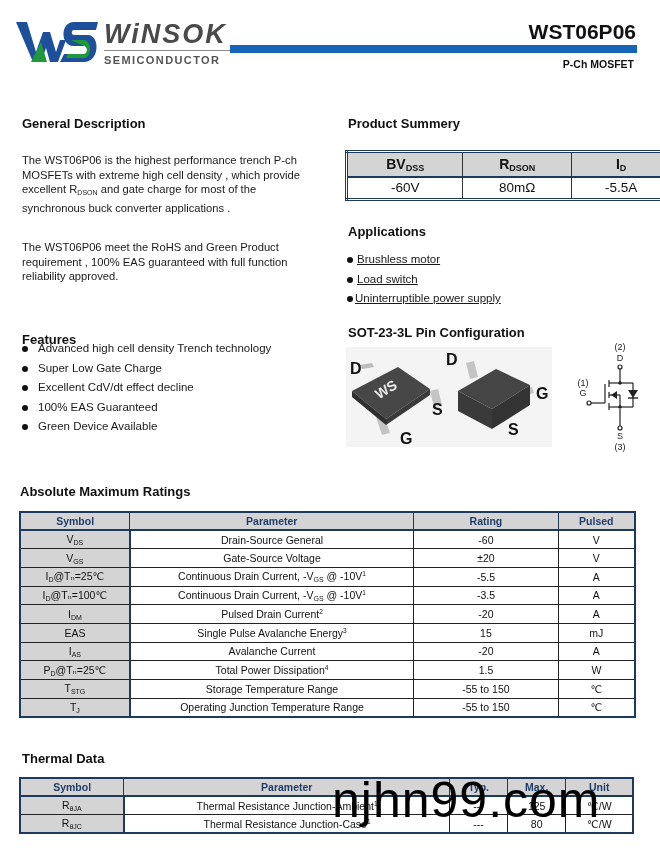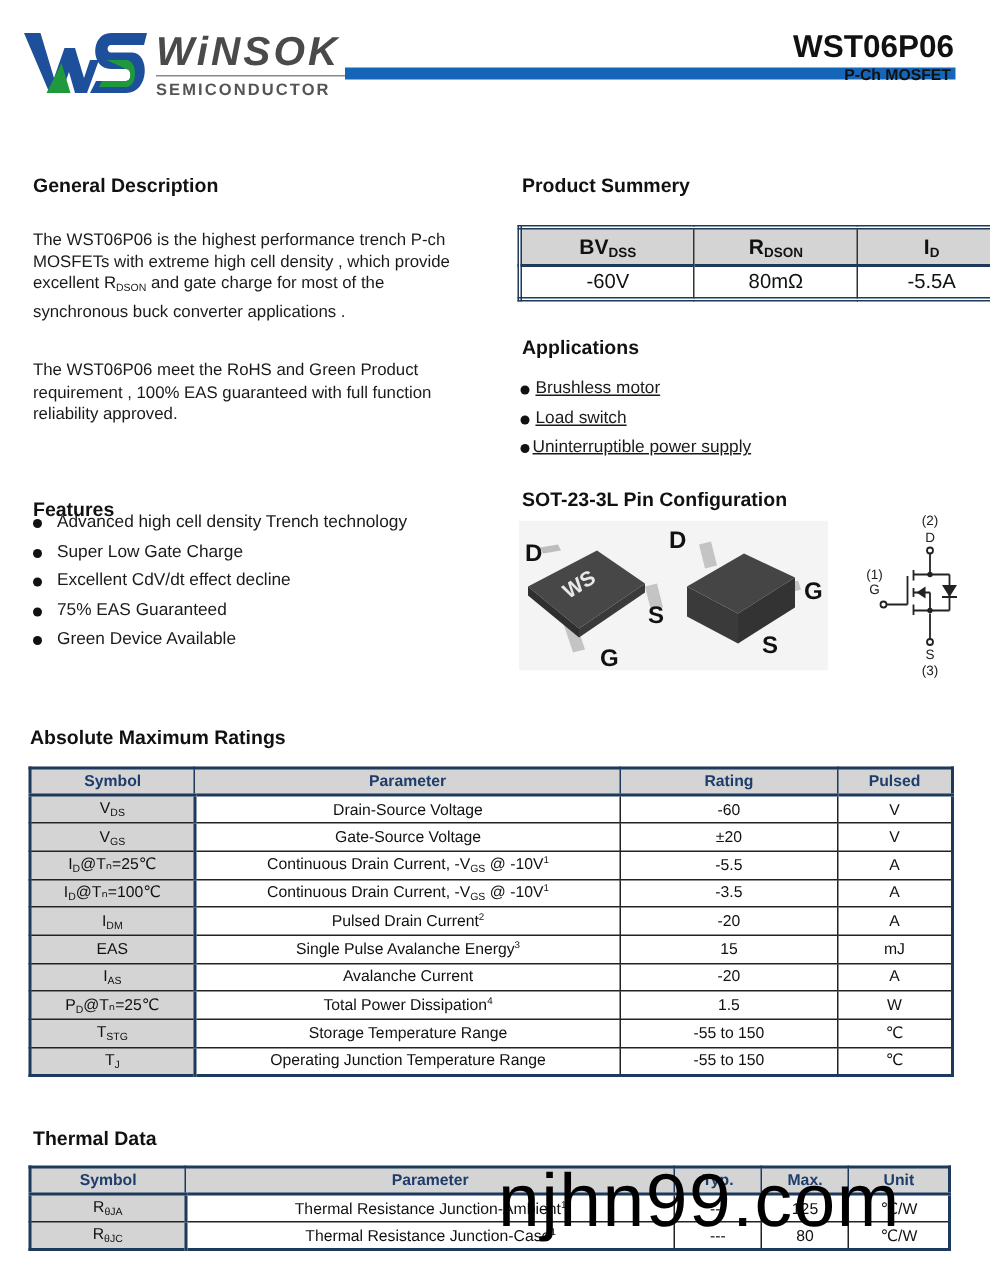--- a/index.html
+++ b/index.html
@@ -7,21 +7,21 @@
   body { position: relative; font-family: "Liberation Sans", "DejaVu Sans", sans-serif; color: #111; }
 
   
   .logo { position: absolute; left: 16px; top: 18px; width: 212px; height: 46px; }
   .logo-mark { position: absolute; left: 0; top: 0; width: 84px; height: 46px; }
   .logo-name { position: absolute; left: 88px; top: 1px; font-size: 27px; font-weight: bold; font-style: italic; color: #4a4a4a; letter-spacing: 2px; line-height: 30px; }
   .logo-rule { position: absolute; left: 88px; top: 32px; width: 136px; height: 1px; background: #8a8a8a; }
   .logo-sub { position: absolute; left: 88px; top: 36px; font-size: 11px; font-weight: bold; color: #555; letter-spacing: 1.4px; line-height: 12px; text-align: right; }
   .header-bar { position: absolute; left: 230px; top: 45px; width: 407px; height: 8px; background: #1565b8; }
   .part-number { position: absolute; right: 24px; top: 20px; font-size: 21px; font-weight: bold; color: #111; line-height: 24px; }
-  .part-type { position: absolute; right: 26px; top: 44px; font-size: 10.5px; font-weight: bold; color: #111; line-height: 12px; }
+  .part-type { position: absolute; right: 26px; top: 58px; font-size: 10.5px; font-weight: bold; color: #111; line-height: 12px; }
 
   h2 { position: absolute; font-size: 13px; font-weight: bold; color: #111; line-height: 15px; }
 
   .para { position: absolute; left: 22px; width: 280px; font-size: 11.2px; line-height: 14.5px; color: #1a1a1a; }
   .para sub { font-size: 7px; vertical-align: -2px; }
 
   ul.bullets { position: absolute; list-style: none; font-size: 11.5px; color: #1a1a1a; }
   ul.bullets li { position: relative; height: 19.5px; line-height: 19.5px; padding-left: 16px; }
   ul.bullets li::before { content: ""; position: absolute; left: 0; top: 7px; width: 6px; height: 6px; border-radius: 50%; background: #111; }
   ul.apps li { padding-left: 10px; text-decoration: underline; }
@@ -68,21 +68,21 @@
 
 <h2 style="left:22px; top:116px;">General Description</h2>
 <div class="para" style="top:153px;"><span>The WST06P06 is the highest performance trench  P-ch MOSFETs with extreme high cell density ,  which provide excellent R</span><sub>DSON</sub><span> and gate charge  for most of the synchronous buck converter  applications .</span></div>
 <div class="para" style="top:240px;">The WST06P06 meet the RoHS and Green Product  requirement , 100% EAS guaranteed with full  function reliability approved.</div>
 
 <h2 style="left:22px; top:332px;">Features</h2>
 <ul class="bullets" style="left:22px; top:339px;">
   <li>Advanced high cell density Trench technology</li>
   <li>Super Low Gate Charge</li>
   <li>Excellent CdV/dt effect decline</li>
-  <li>75% EAS Guaranteed</li>
+  <li>100% EAS Guaranteed</li>
   <li>Green Device Available</li>
 </ul>
 
 <h2 style="left:348px; top:116px;">Product Summery</h2>
 <table class="summary">
   <tbody>
       <tr>
     <th><span>BV</span><sub>DSS</sub></th>
     <th><span>R</span><sub>DSON</sub></th>
     <th><span>I</span><sub>D</sub></th>
@@ -174,21 +174,21 @@
     </colgroup>
   <tbody>
       <tr>
     <th>Symbol</th>
     <th>Parameter</th>
     <th>Rating</th>
     <th>Pulsed</th>
   </tr>
   <tr>
     <td class="sym"><span>V</span><sub>DS</sub></td>
-    <td>Drain-Source Voltage</td>
+    <td>Drain-Source General</td>
     <td>-60</td>
     <td>V</td>
   </tr>
   <tr>
     <td class="sym"><span>V</span><sub>GS</sub></td>
     <td>Gate-Source Voltage</td>
     <td>±20</td>
     <td>V</td>
   </tr>
   <tr>

